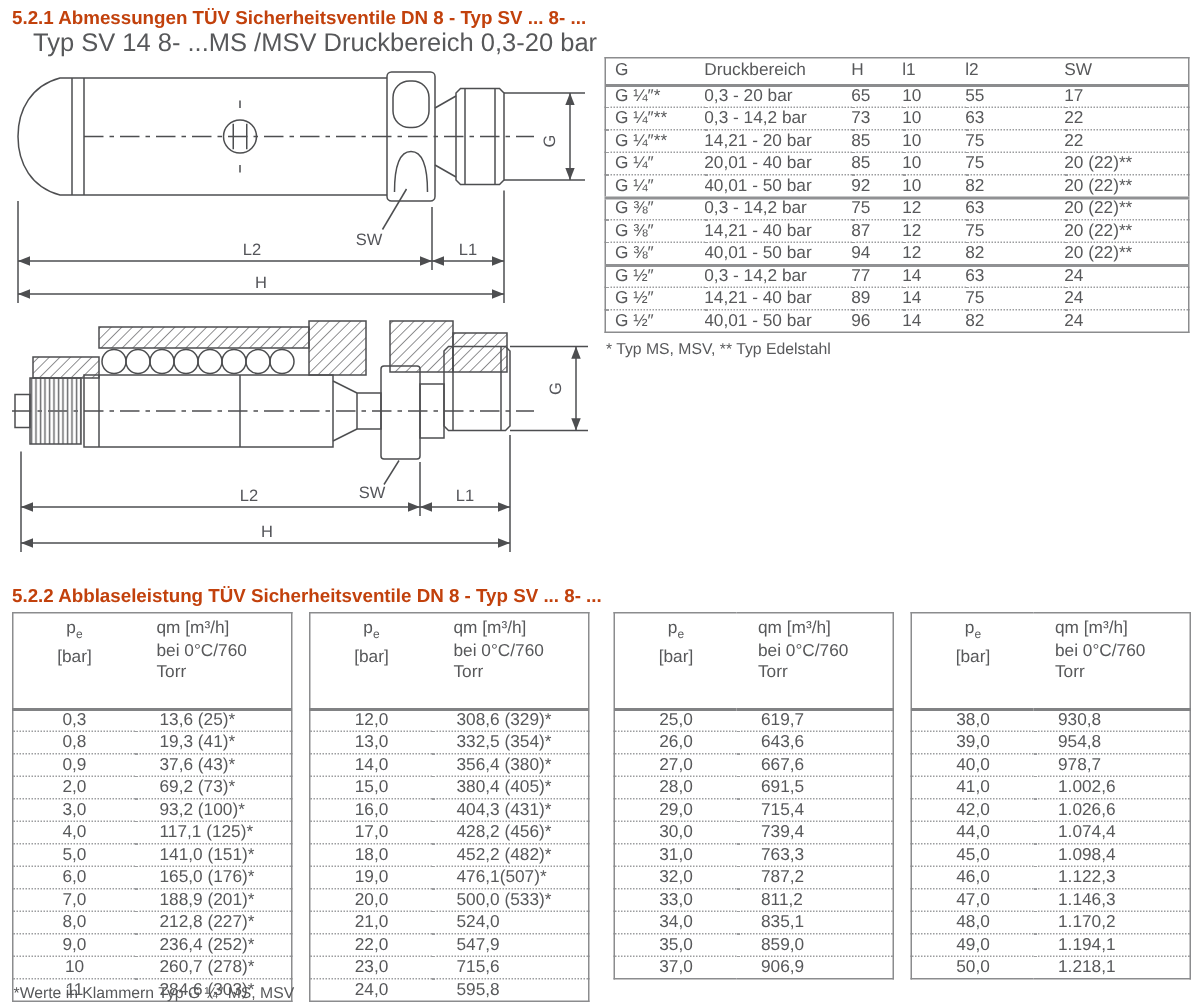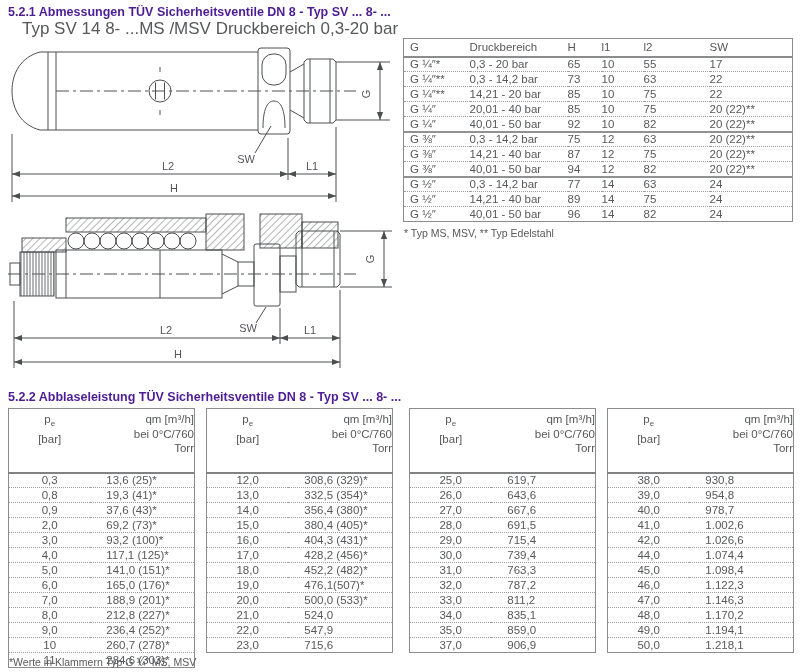--- a/index.html
+++ b/index.html
@@ -2,21 +2,21 @@
 <html><head>
 <meta charset="utf-8">
 <style>
   * { margin:0; padding:0; box-sizing:border-box; }
   html,body { background:#fff; }
   body {
     position:relative; width:800px; height:672px; overflow:hidden;
     font-family:"Liberation Sans","DejaVu Sans",sans-serif;
     color:#57585a; font-size:12px;
   }
-  .sec-title { position:absolute; font-size:12.5px; font-weight:bold; color:#4c1d95; white-space:nowrap; }
+  .sec-title { position:absolute; font-size:12.5px; font-weight:bold; color:#c2410c; white-space:nowrap; }
   #title1 { left:8px; top:5px; }
   #subtitle1 { position:absolute; left:22px; top:19px; font-size:17px; white-space:nowrap; }
   #title2 { left:8px; top:390px; }
 
   #drawing1 { position:absolute; left:8px; top:46px; }
   #drawing2 { position:absolute; left:8px; top:206px; }
   svg text { font-family:"Liberation Sans","DejaVu Sans",sans-serif; font-size:11px; fill:#54555a; stroke:none; }
 
   .dim-wrap { position:absolute; left:403px; top:38px; width:389px; }
   table.dim { width:100%; border-collapse:collapse; font-size:11.5px; border:1.5px solid #8b8c8e; table-layout:fixed; }
@@ -25,21 +25,21 @@
   table.dim th:first-child, table.dim td:first-child { padding-left:6px; }
   table.dim tbody tr + tr td { border-top:1px dotted #9c9d9f; }
   table.dim tbody tr.group-start td { border-top:2px solid #909193; }
   .dim-foot { position:absolute; left:404px; top:227px; font-size:10.5px; white-space:nowrap; }
 
   .flow-wrap { position:absolute; top:408px; width:187px; }
   #flow1 { left:8px; } #flow2 { left:206px; } #flow3 { left:409px; } #flow4 { left:607px; }
   table.flow { width:100%; border-collapse:collapse; font-size:11.5px; border:1.5px solid #8b8c8e; table-layout:fixed; }
   table.flow th { font-weight:normal; vertical-align:top; padding-top:3px; padding-bottom:16px; border-bottom:2px solid #818284; }
   table.flow th.col-pe { width:44%; text-align:center; }
-  table.flow th.col-qm { width:56%; text-align:right; padding-left:14px; }
+  table.flow th.col-qm { width:56%; text-align:left; padding-left:14px; }
   table.flow th div, table.flow th .hline { line-height:14.5px; display:block; }
   table.flow sub { font-size:8px; }
   table.flow td { height:15px; padding:0; white-space:nowrap; }
   table.flow td.pe { text-align:center; }
   table.flow td.qm { text-align:left; padding-left:16px; }
   table.flow tbody tr + tr td { border-top:1px dotted #9c9d9f; }
   .flow-foot { position:absolute; left:9px; top:656px; font-size:10.5px; white-space:nowrap; }
 </style>
 </head>
 <body>
@@ -393,20 +393,24 @@
           <td class="qm">524,0</td>
         </tr>
         <tr>
           <td class="pe">22,0</td>
           <td class="qm">547,9</td>
         </tr>
         <tr>
           <td class="pe">23,0</td>
           <td class="qm">715,6</td>
         </tr>
+        <tr>
+          <td class="pe">24,0</td>
+          <td class="qm">595,8</td>
+        </tr>
       </tbody>
   </table>
 </div>
 <div class="flow-wrap" id="flow3">
   <table class="flow">
     <thead>
         <tr>
       <th class="col-pe">
         <div><span>p</span><sub>e</sub></div>
         <div>[bar]</div>

